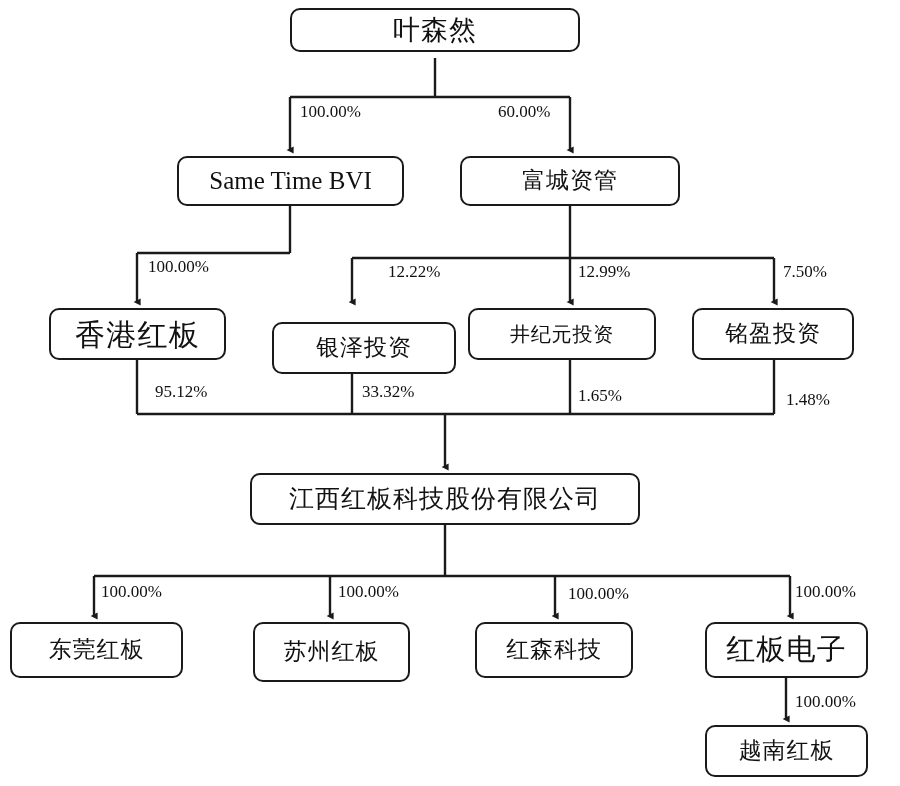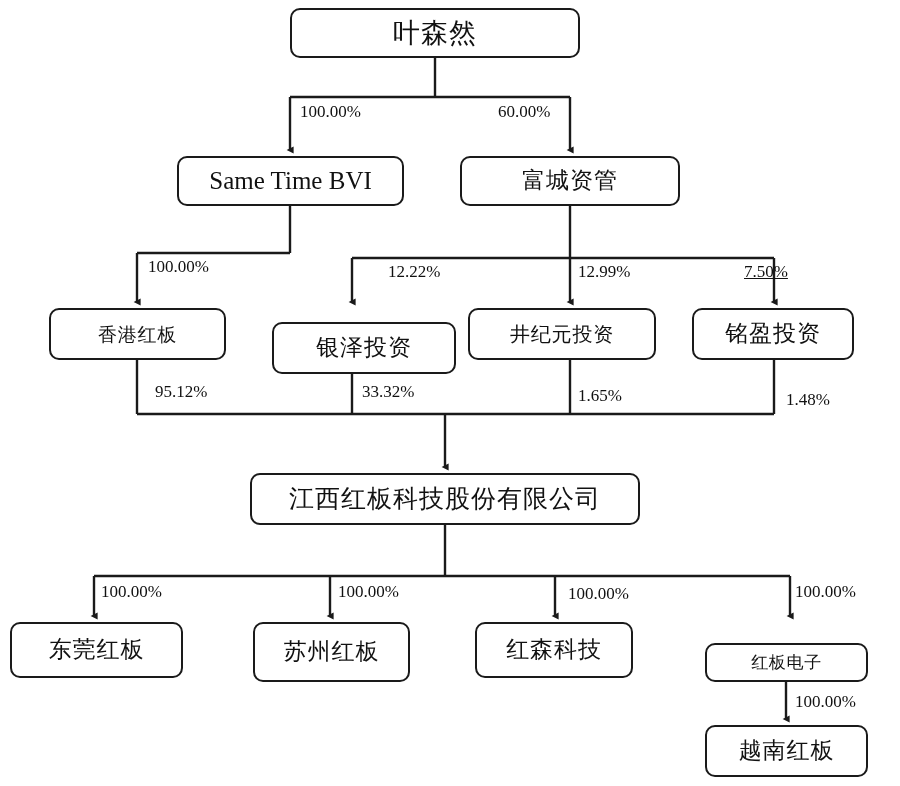--- a/index.html
+++ b/index.html
@@ -98,30 +98,30 @@
       <path d="M94,576 L790,576"></path>
       <path d="M94,576 L94,616" marker-end="url(#arrowhead)"></path>
       <path d="M330,576 L330,616" marker-end="url(#arrowhead)"></path>
       <path d="M555,576 L555,616" marker-end="url(#arrowhead)"></path>
       <path d="M790,576 L790,616" marker-end="url(#arrowhead)"></path>
 
       <path d="M786,678 L786,719" marker-end="url(#arrowhead)"></path>
     </g>
   </svg>
 
-  <div class="node" id="node-root" style="left: 290px; top: 8px; width: 290px; height: 50px; font-size: 27px;">
+  <div class="node" id="node-root" style="left: 290px; top: 8px; width: 290px; height: 44px; font-size: 27px;">
     <span class="node-label cjk">叶森然</span>
   </div>
   <div class="node" id="node-bvi" style="left: 177px; top: 156px; width: 227px; height: 50px; font-size: 25px;">
     <span class="node-label latin">Same Time BVI</span>
   </div>
   <div class="node" id="node-fucheng" style="left: 460px; top: 156px; width: 220px; height: 50px; font-size: 23px;">
     <span class="node-label cjk">富城资管</span>
   </div>
-  <div class="node" id="node-hk_hongban" style="left: 49px; top: 308px; width: 177px; height: 52px; font-size: 19px;">
+  <div class="node" id="node-hk_hongban" style="left: 49px; top: 308px; width: 177px; height: 52px; font-size: 30px;">
     <span class="node-label cjk">香港红板</span>
   </div>
   <div class="node" id="node-yinze" style="left: 272px; top: 322px; width: 184px; height: 52px; font-size: 23px; text-align: right;">
     <span class="node-label cjk">银泽投资</span>
   </div>
   <div class="node" id="node-jingjiyuan" style="left: 468px; top: 308px; width: 188px; height: 52px; font-size: 20px;">
     <span class="node-label cjk">井纪元投资</span>
   </div>
   <div class="node" id="node-mingying" style="left: 692px; top: 308px; width: 162px; height: 52px; font-size: 23px;">
     <span class="node-label cjk">铭盈投资</span>
@@ -131,34 +131,34 @@
   </div>
   <div class="node" id="node-dongguan" style="left: 10px; top: 622px; width: 173px; height: 56px; font-size: 23px;">
     <span class="node-label cjk">东莞红板</span>
   </div>
   <div class="node" id="node-suzhou" style="left: 253px; top: 622px; width: 157px; height: 60px; font-size: 23px;">
     <span class="node-label cjk">苏州红板</span>
   </div>
   <div class="node" id="node-hongsen" style="left: 475px; top: 622px; width: 158px; height: 56px; font-size: 23px;">
     <span class="node-label cjk">红森科技</span>
   </div>
-  <div class="node" id="node-hongban_dz" style="left: 705px; top: 622px; width: 163px; height: 39px; font-size: 17px; margin-top: 21px;">
+  <div class="node" id="node-hongban_dz" style="left: 705px; top: 622px; width: 163px; height: 56px; font-size: 29px;">
     <span class="node-label cjk">红板电子</span>
   </div>
   <div class="node" id="node-vietnam" style="left: 705px; top: 725px; width: 163px; height: 52px; font-size: 23px;">
     <span class="node-label cjk">越南红板</span>
   </div>
 
   <div id="edge-labels">
       <div class="edge-label" style="left: 300px; top: 102px;">100.00%</div>
       <div class="edge-label" style="left: 498px; top: 102px;">60.00%</div>
       <div class="edge-label" style="left: 148px; top: 257px;">100.00%</div>
       <div class="edge-label" style="left: 360px; top: 262px; margin-left: 28px;">12.22%</div>
       <div class="edge-label" style="left: 578px; top: 262px;">12.99%</div>
-      <div class="edge-label" style="left: 744px; top: 262px; text-decoration: underline;">7.50%</div>
+      <div class="edge-label" style="left: 783px; top: 262px;">7.50%</div>
       <div class="edge-label" style="left: 155px; top: 382px;">95.12%</div>
       <div class="edge-label" style="left: 362px; top: 382px;">33.32%</div>
       <div class="edge-label" style="left: 578px; top: 386px;">1.65%</div>
       <div class="edge-label" style="left: 786px; top: 390px;">1.48%</div>
       <div class="edge-label" style="left: 101px; top: 582px;">100.00%</div>
       <div class="edge-label" style="left: 338px; top: 582px;">100.00%</div>
       <div class="edge-label" style="left: 568px; top: 584px;">100.00%</div>
       <div class="edge-label" style="left: 795px; top: 582px;">100.00%</div>
       <div class="edge-label" style="left: 795px; top: 692px;">100.00%</div>
     </div>

